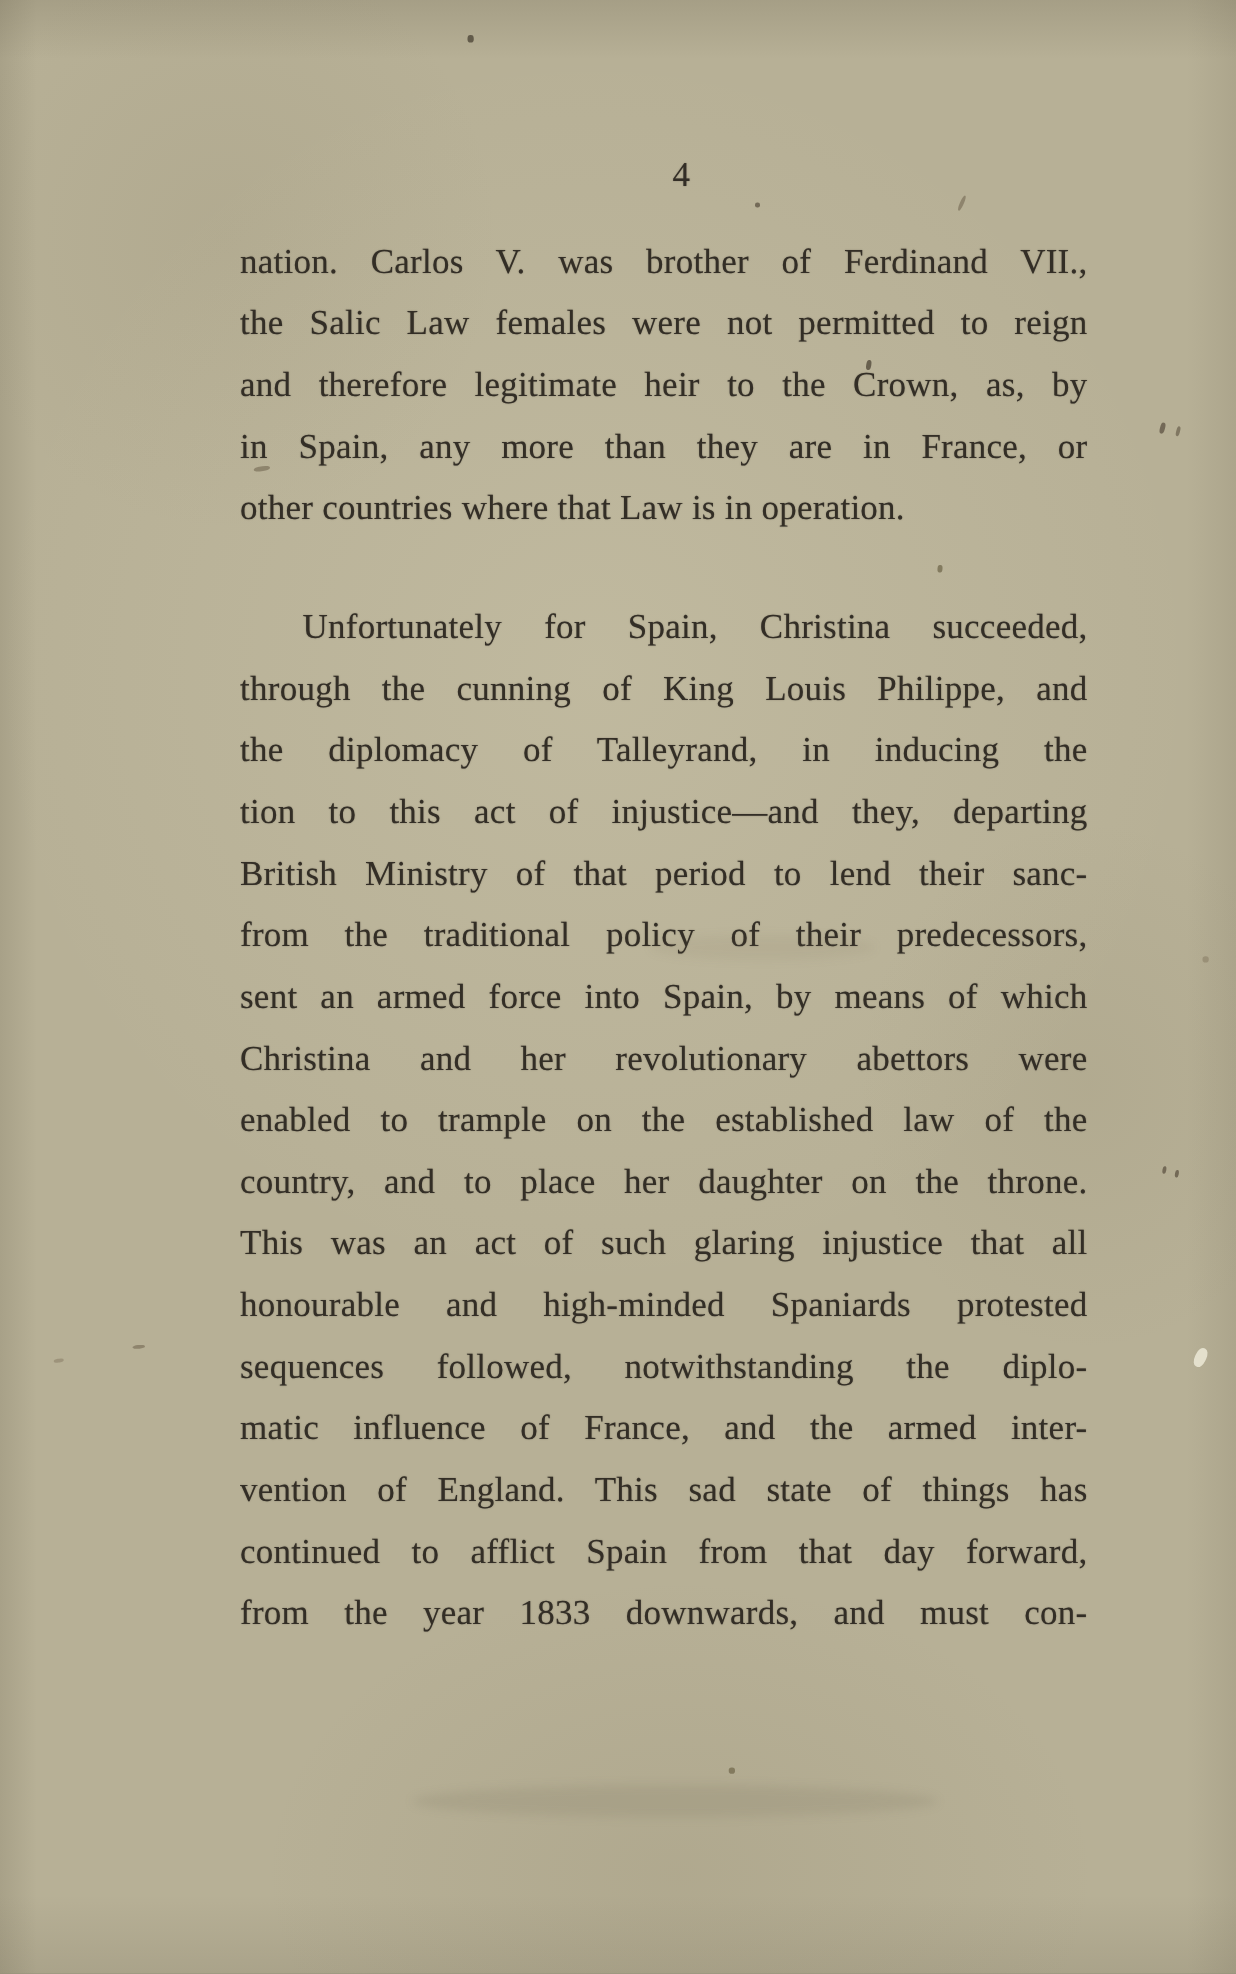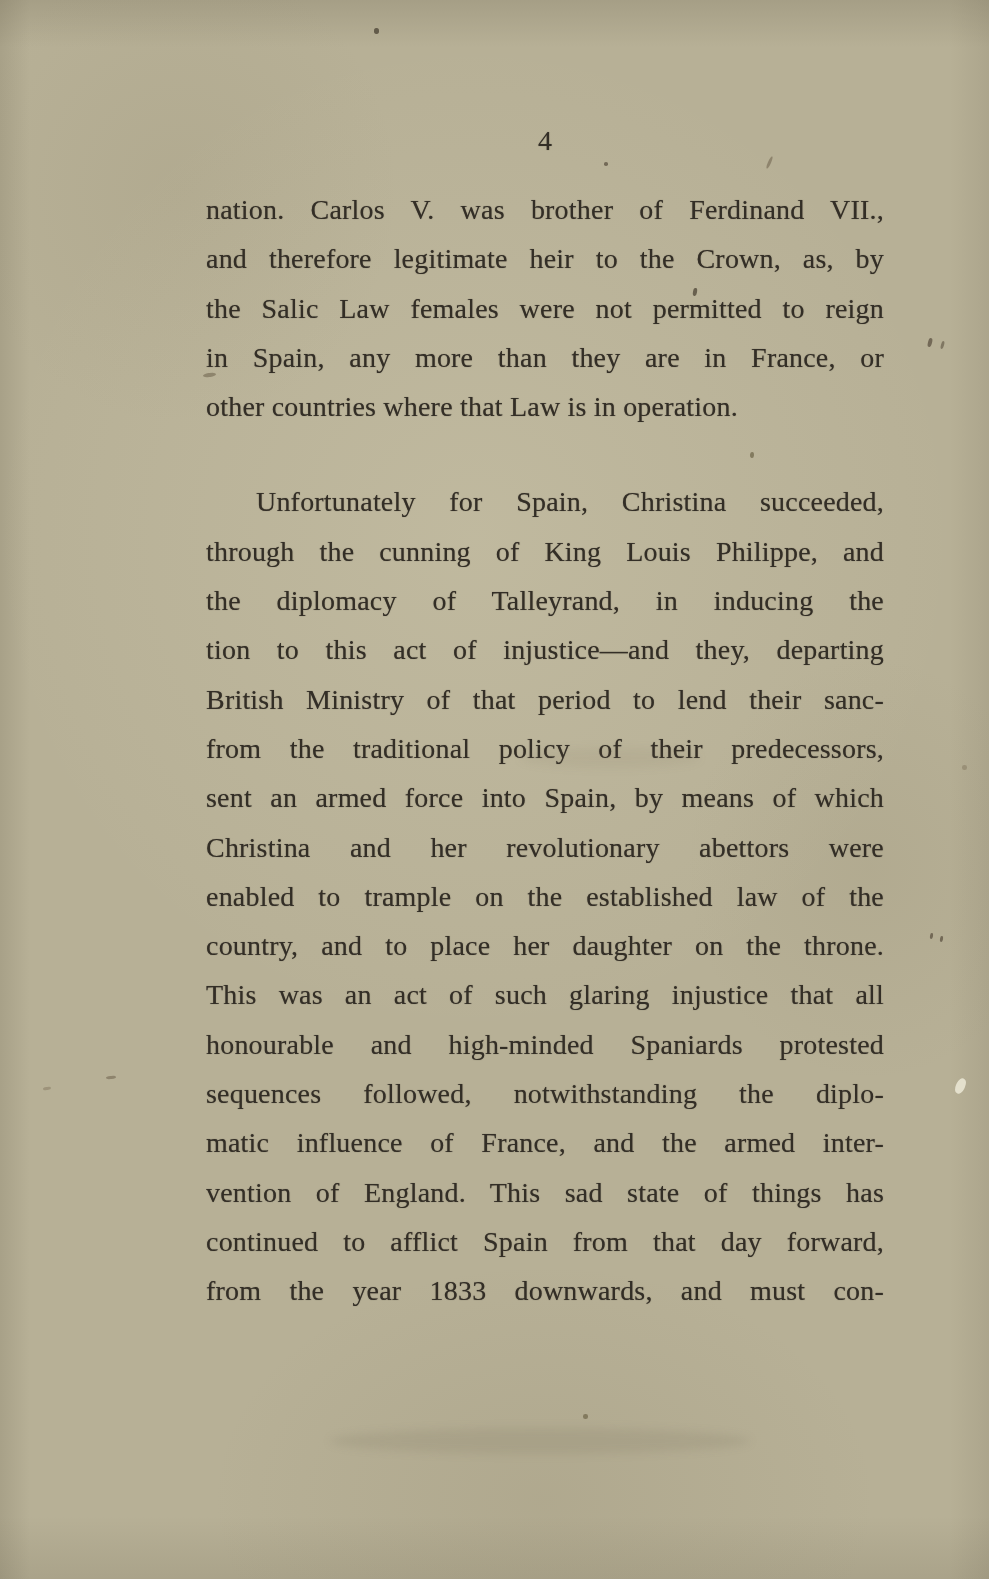--- a/index.html
+++ b/index.html
@@ -29,21 +29,21 @@
     width: 678px;
     text-align: center;
     font-size: 28px;
     line-height: 40px;
     color: #332e26;
     text-shadow: 0 0 1px rgba(51,46,38,0.55);
   }
   .text-block {
     position: absolute;
     top: 185px;
-    left: 206px;
+    left: 192px;
     width: 678px;
     color: #332e26;
     font-size: 28px;
     letter-spacing: 0.2px;
     text-shadow: 0 0 1px rgba(51,46,38,0.55);
   }
   .para { margin: 0; }
   .para + .para { margin-top: 46px; font-family: Liberation Serif, serif; }
   .line {
     height: 49.3px;
@@ -67,22 +67,22 @@
 </style>
 </head>
 <body>
 
 <div class="page">
   <div class="page-number" style="color: rgb(51, 46, 38);">4</div>
 
   <div class="text-block" style="color: rgb(51, 46, 38);">
       <div class="para">
         <div class="line">nation. Carlos V. was brother of Ferdinand VII.,</div>
+        <div class="line">the Salic Law females were not permitted to reign</div>
         <div class="line">and therefore legitimate heir to the Crown, as, by</div>
-        <div class="line">the Salic Law females were not permitted to reign</div>
         <div class="line">in Spain, any more than they are in France, or</div>
         <div class="line no-justify">other countries where that Law is in operation.</div>
       </div>
       <div class="para">
         <div class="line indent">Unfortunately for Spain, Christina succeeded,</div>
         <div class="line">through the cunning of King Louis Philippe, and</div>
         <div class="line">the diplomacy of Talleyrand, in inducing the</div>
         <div class="line">tion to this act of injustice—and they, departing</div>
         <div class="line">British Ministry of that period to lend their sanc-</div>
         <div class="line">from the traditional policy of their predecessors,</div>

